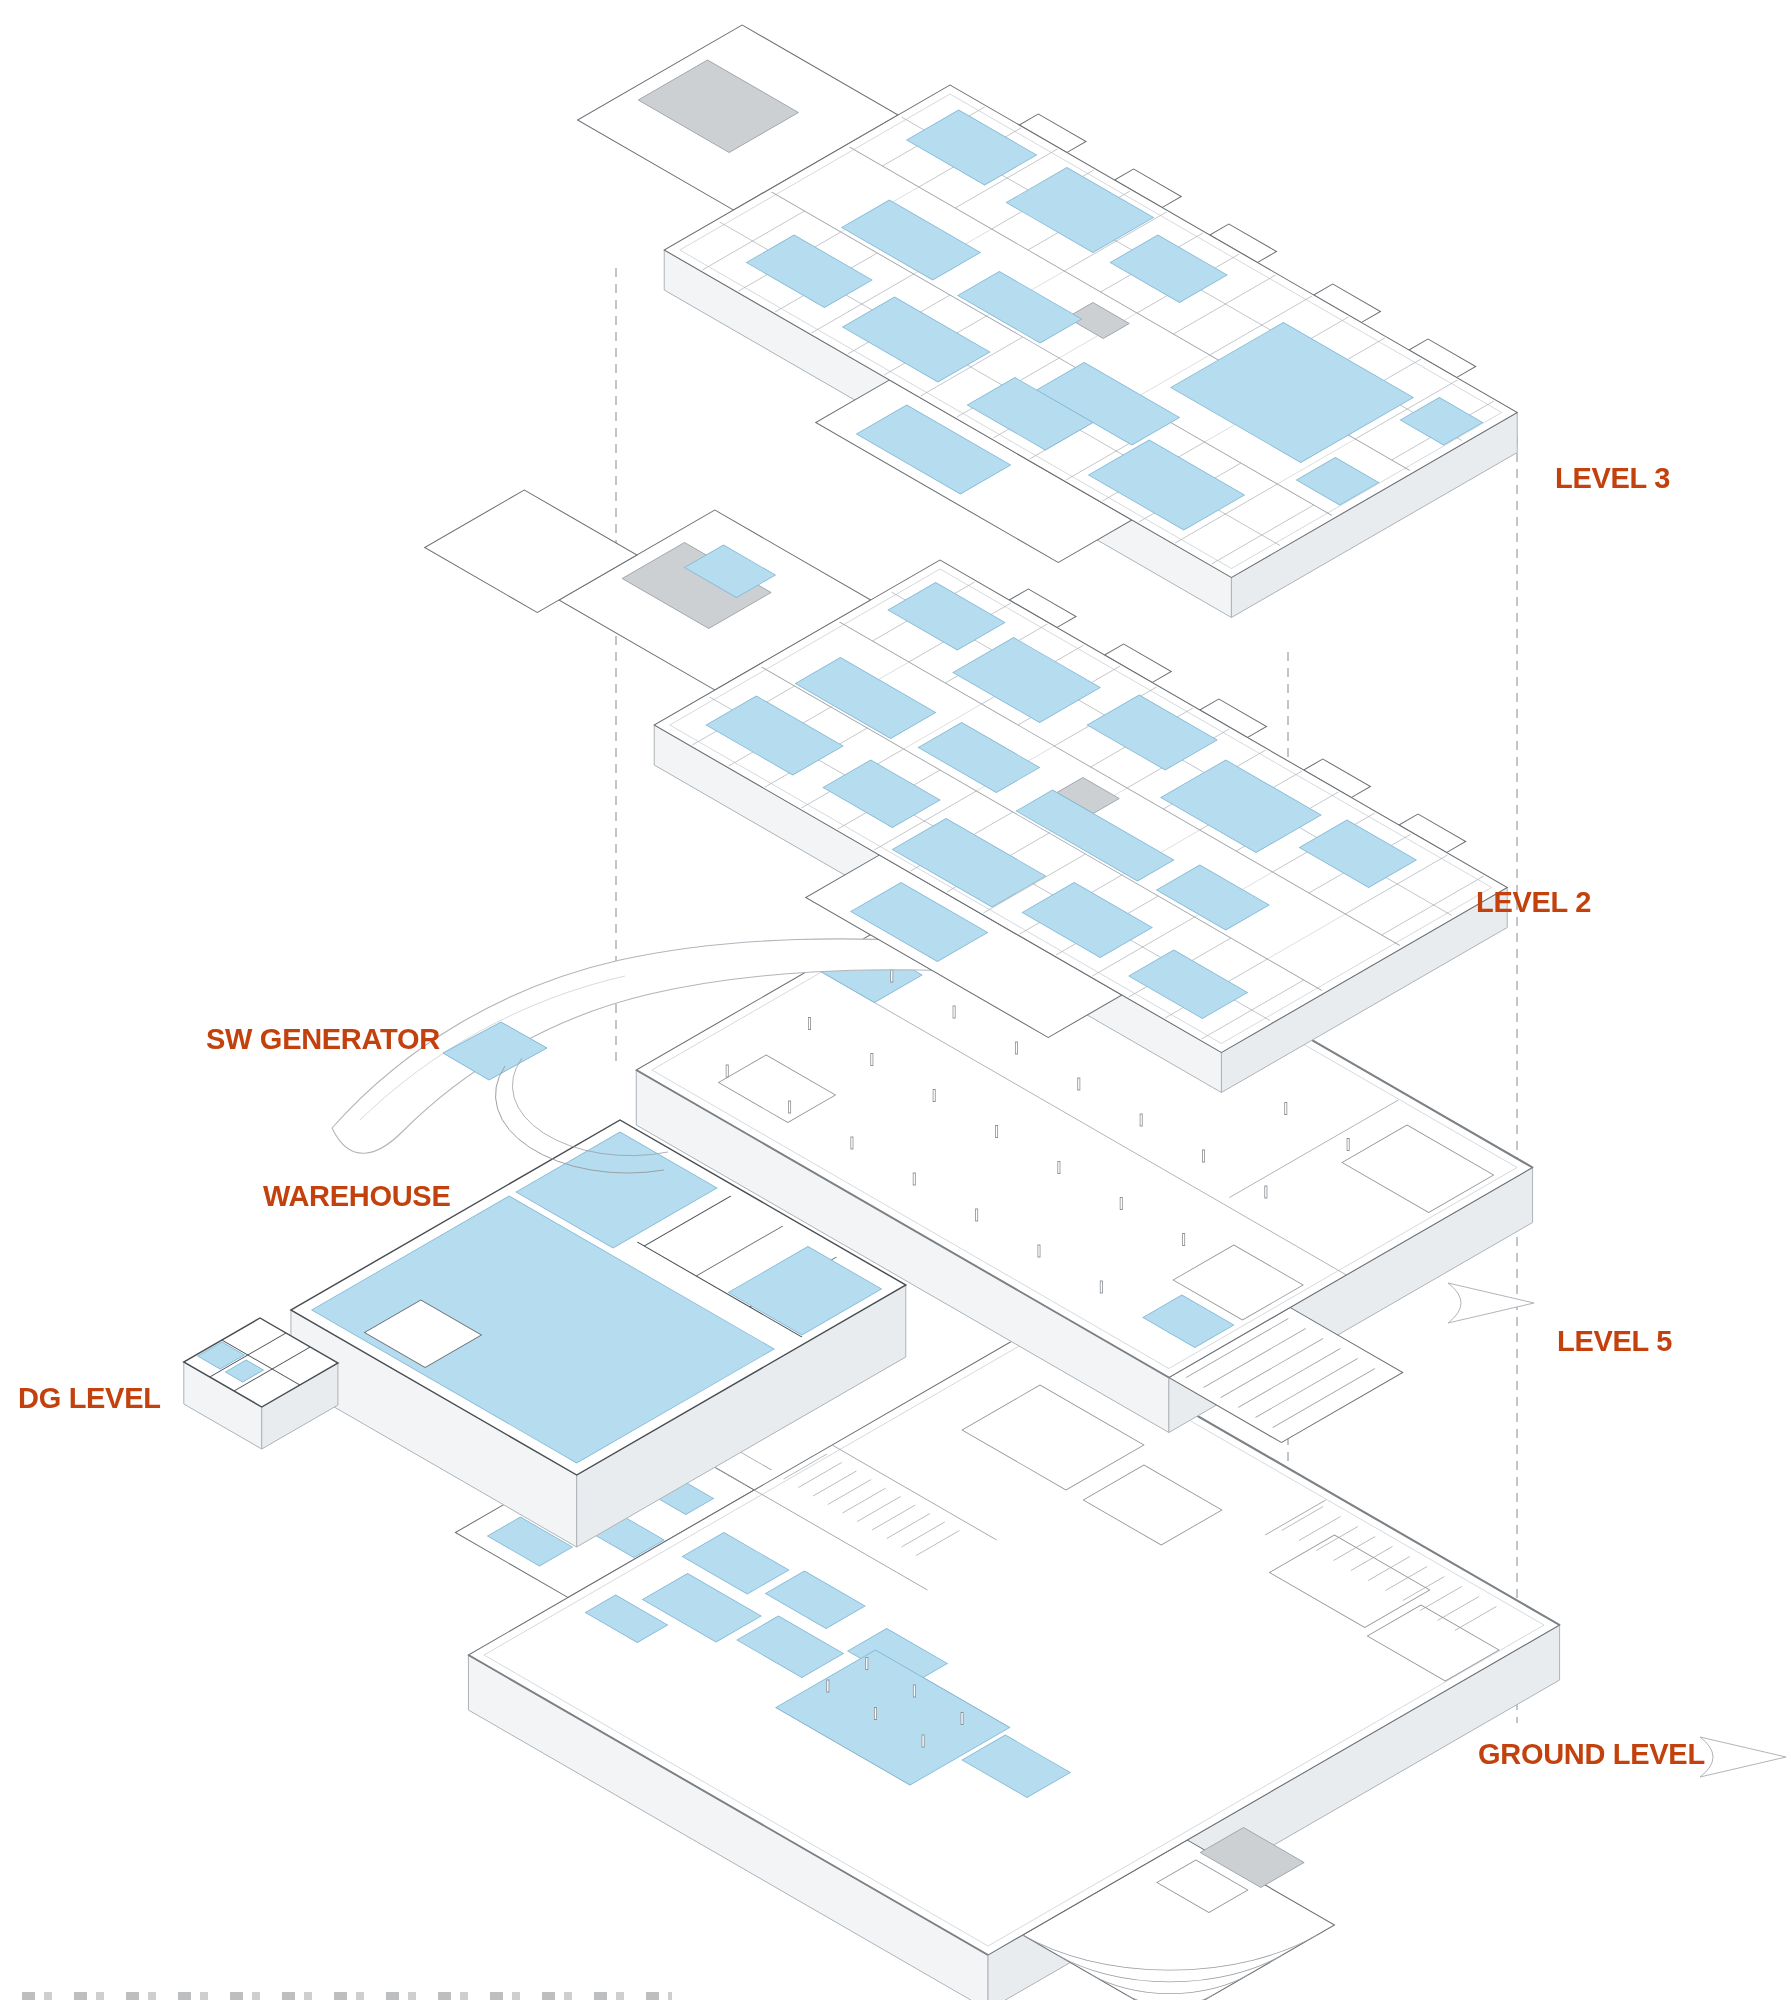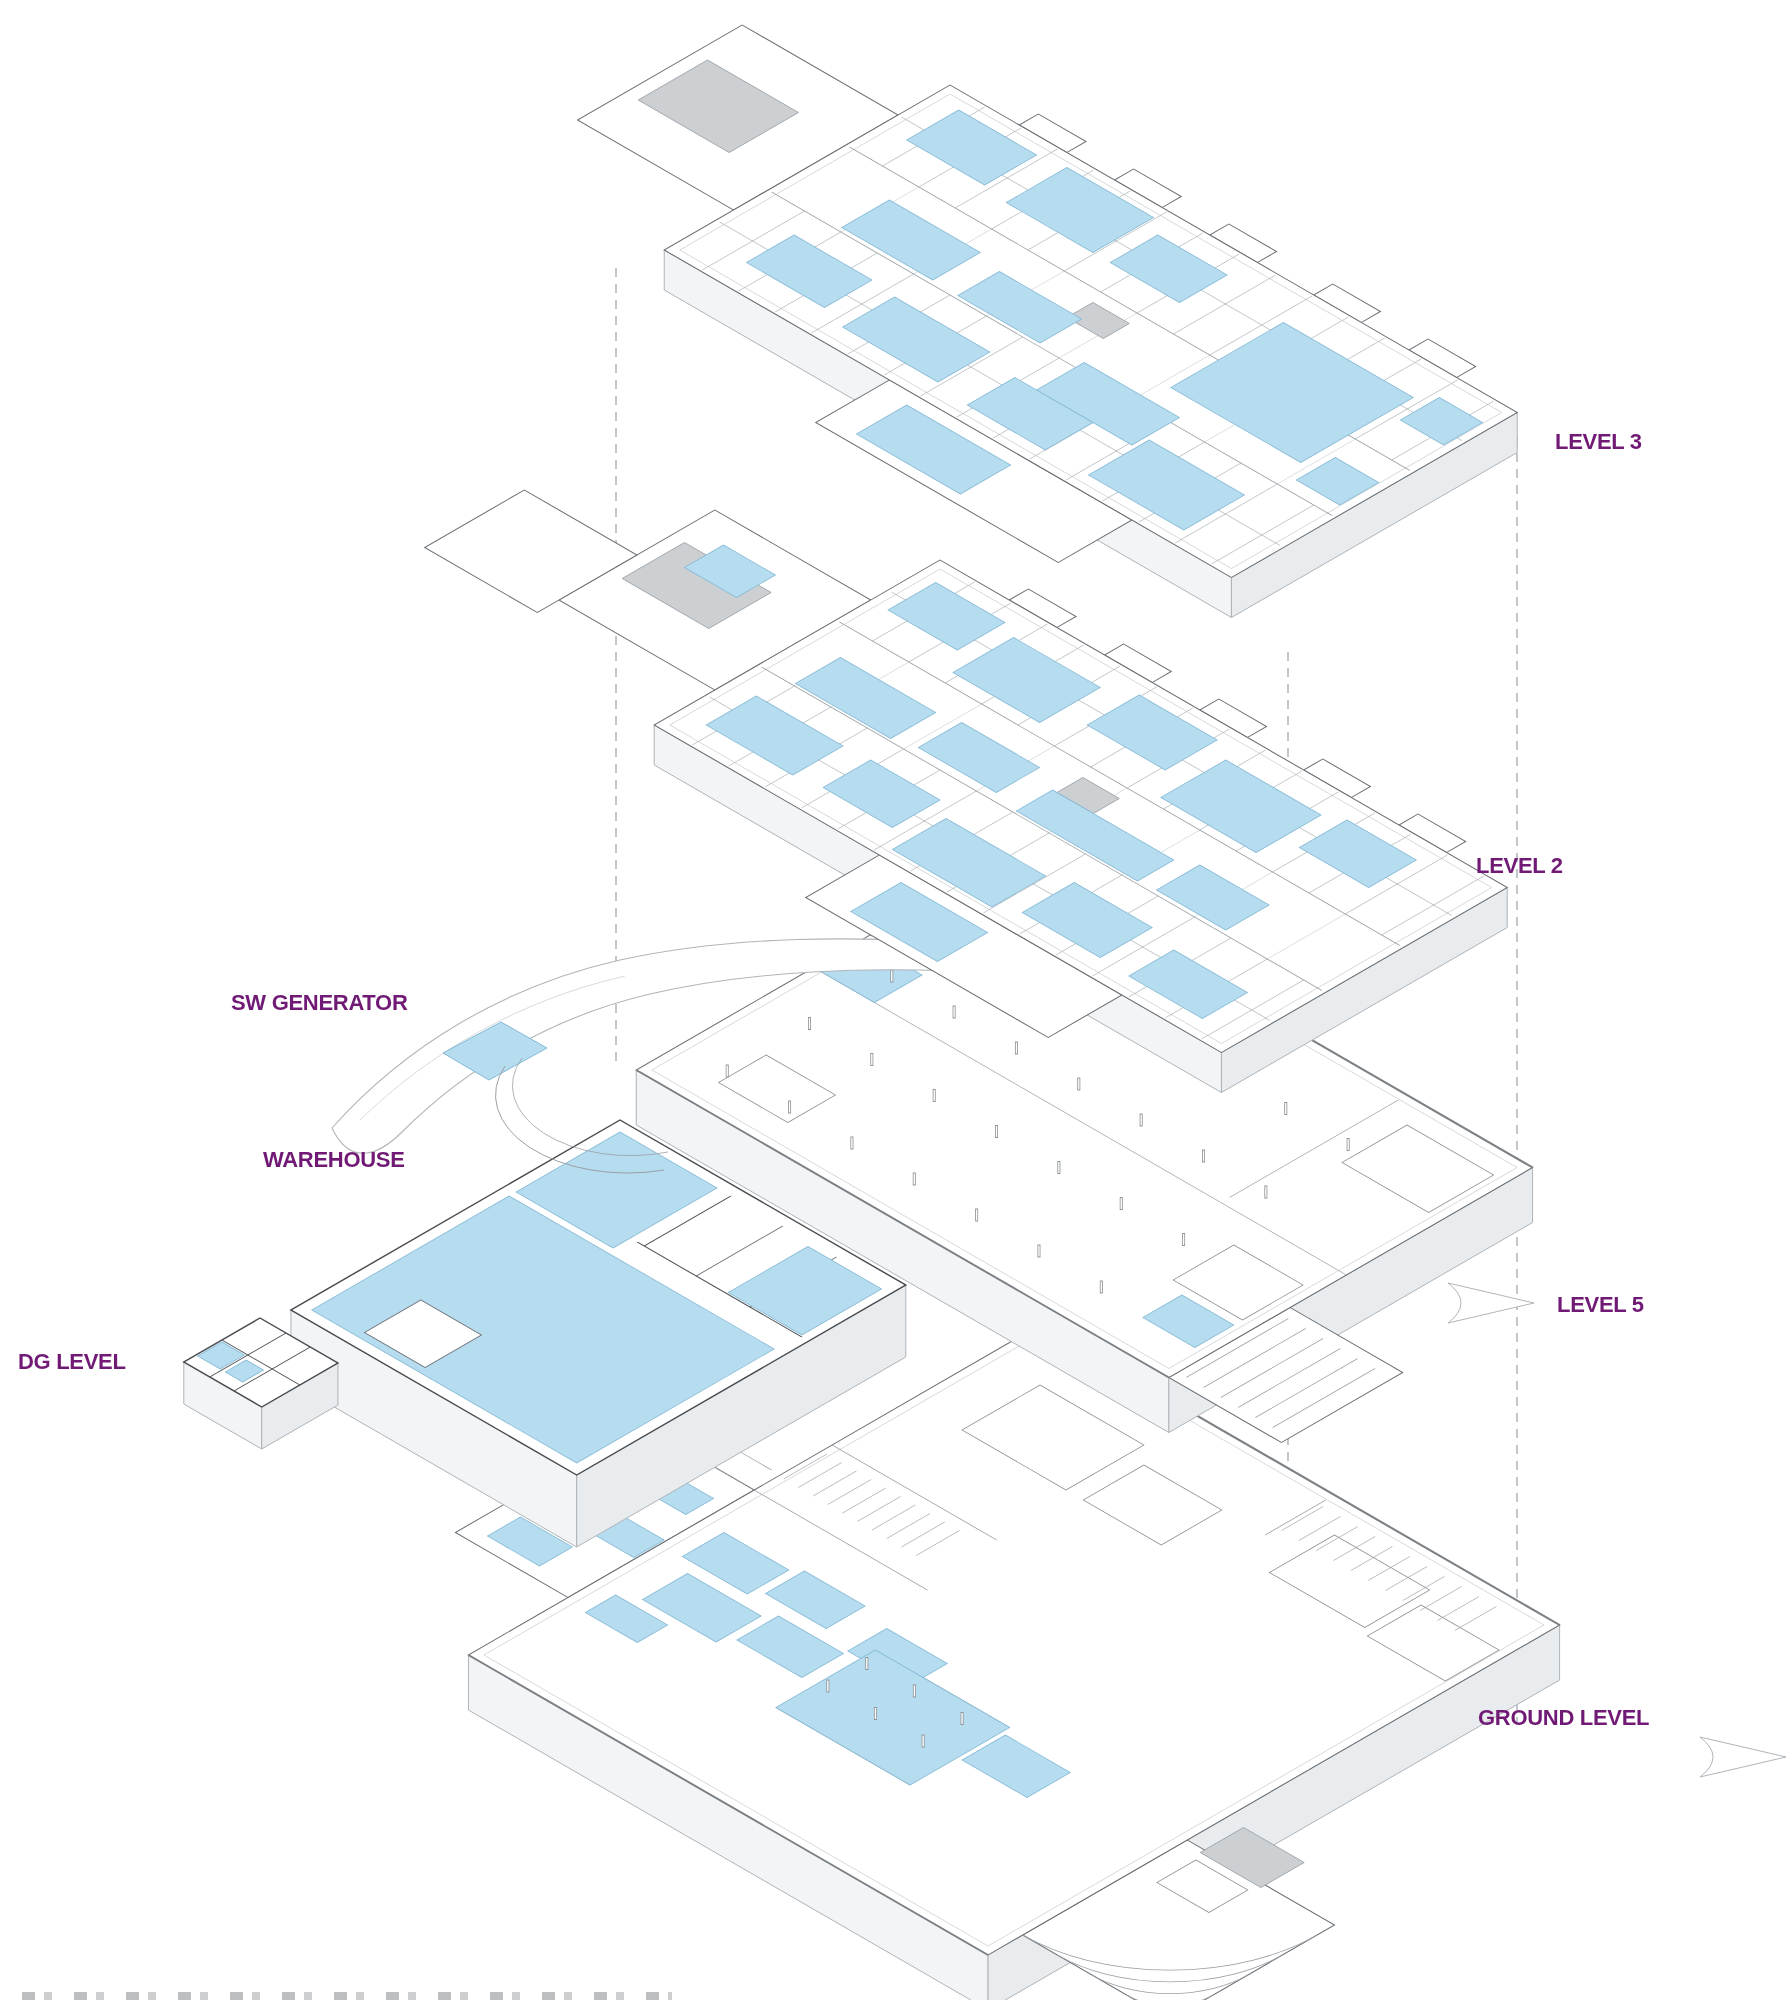--- a/index.html
+++ b/index.html
@@ -1,25 +1,25 @@
 <!DOCTYPE html>
 <html><head>
 <meta charset="utf-8">
 <style>
   html,body{margin:0;padding:0;background:#ffffff;}
   .stage{position:relative;width:1791px;height:2000px;background:#ffffff;overflow:hidden;
          font-family:"Liberation Sans",sans-serif;}
   .axo{position:absolute;left:0;top:0;}
-  .lvl-label{position:absolute;font-weight:bold;font-size:22px;line-height:1;
-             color:#701a75;letter-spacing:-0.3px;white-space:nowrap;}
+  .lvl-label{position:absolute;font-weight:bold;font-size:29px;line-height:1;
+             color:#c2410c;letter-spacing:-0.3px;white-space:nowrap;margin-top:33px;}
   #lbl-l3{left:1555px;top:431px;}
   #lbl-l2{left:1476px;top:855px;}
   #lbl-l1{left:1557px;top:1294px;}
   #lbl-gr{left:1478px;top:1707px;}
-  #lbl-sw{left:231px;top:992px;}
+  #lbl-sw{left:206px;top:992px;}
   #lbl-wh{left:263px;top:1149px;}
   #lbl-dg{left:18px;top:1351px;}
   .caption-frag{position:absolute;left:22px;top:1992px;width:650px;height:8px;opacity:.5;
     background:repeating-linear-gradient(90deg,#7a7e82 0 13px,transparent 13px 22px,#9a9ea2 22px 30px,transparent 30px 52px);}
 </style>
 </head>
 <body>
 
 <div class="stage">
   <svg id="axo" class="axo" width="1791" height="2000" viewBox="0 0 1791 2000">

